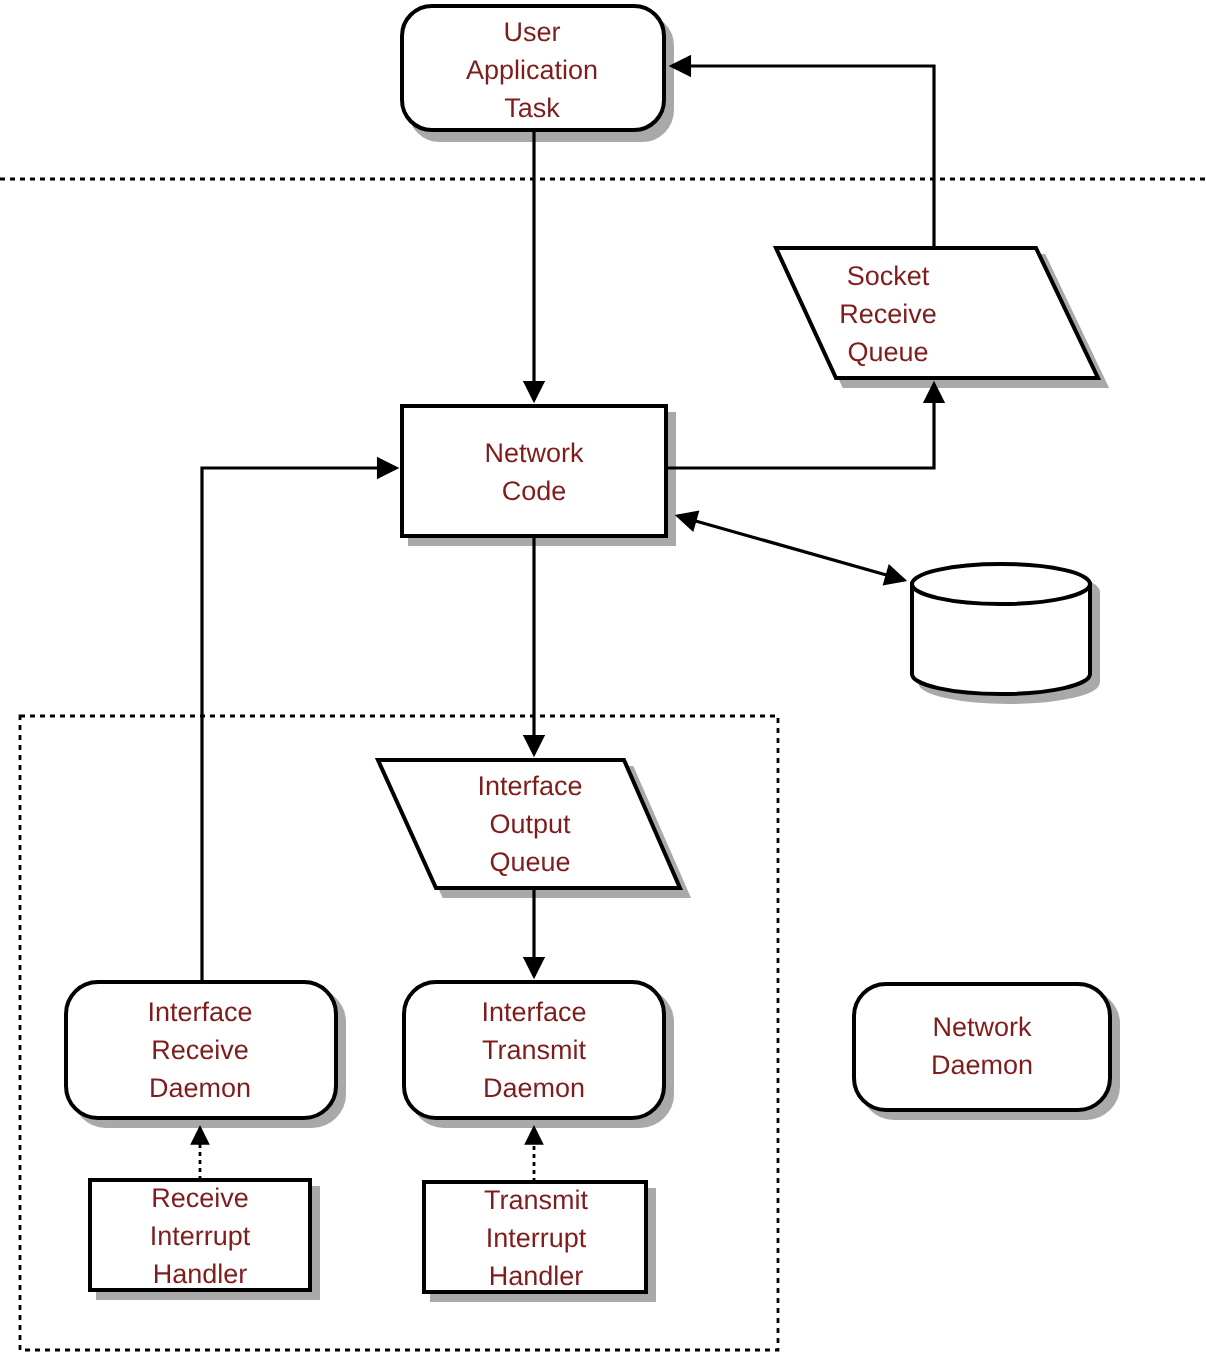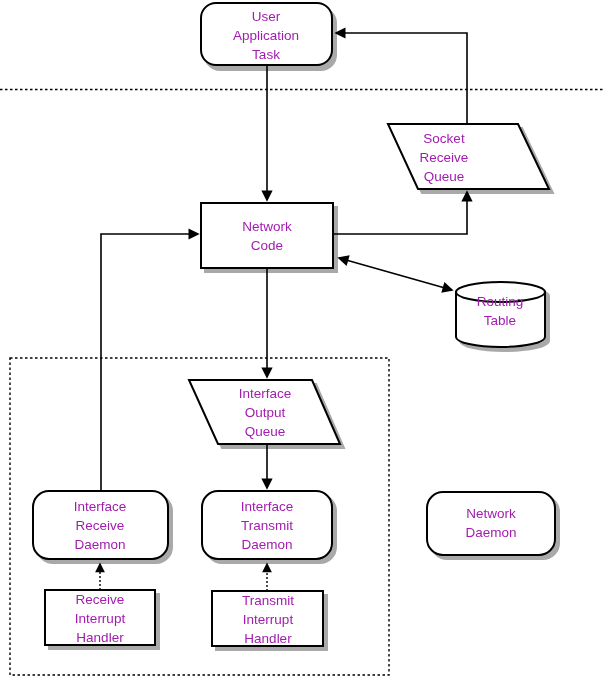--- a/index.html
+++ b/index.html
@@ -9,21 +9,21 @@
     font-family:"Liberation Sans",sans-serif;
   }
   .stage svg{position:absolute;left:0;top:0;}
   .label{
     position:absolute;
     transform:translate(-50%,-50%);
     text-align:center;
     white-space:pre-line;
     font-size:13.5px;
     line-height:19px;
-    color:#a21caf;
+    color:#7f1d1d;
     pointer-events:none;
   }
 </style>
 </head>
 <body>
 
 <div class="stage">
 
   <svg width="603" height="680" viewBox="0 0 603 680">
     <defs>
@@ -107,22 +107,20 @@
   </svg>
 
   <div class="label" style="left:266px;top:35px">User
 Application
 Task</div>
   <div class="label" style="left:444px;top:157px">Socket
 Receive
 Queue</div>
   <div class="label" style="left:267px;top:236px">Network
 Code</div>
-  <div class="label" style="left:500px;top:311px">Routing
-Table</div>
   <div class="label" style="left:265px;top:412px">Interface
 Output
 Queue</div>
   <div class="label" style="left:100px;top:525px">Interface
 Receive
 Daemon</div>
   <div class="label" style="left:267px;top:525px">Interface
 Transmit
 Daemon</div>
   <div class="label" style="left:491px;top:523px">Network

